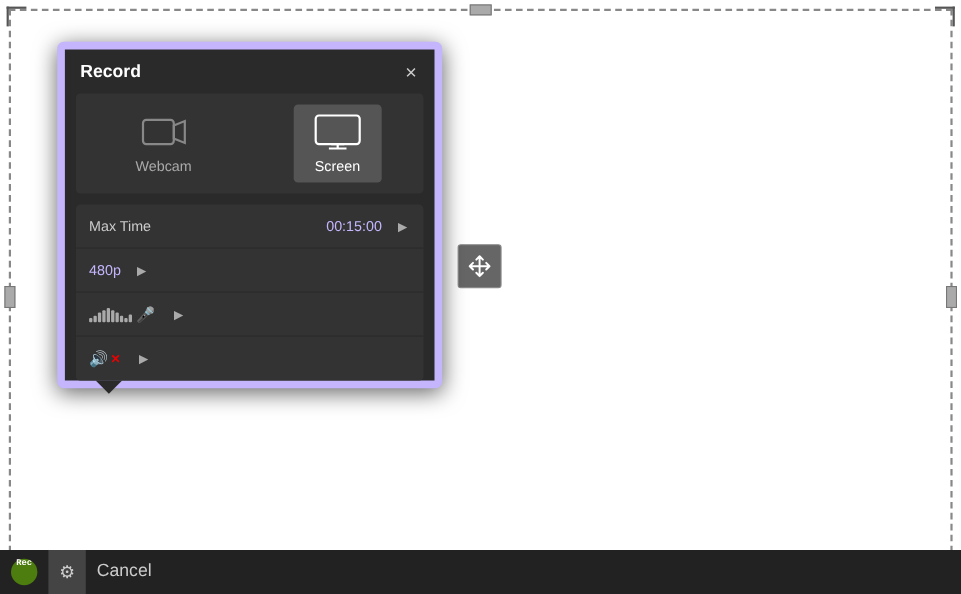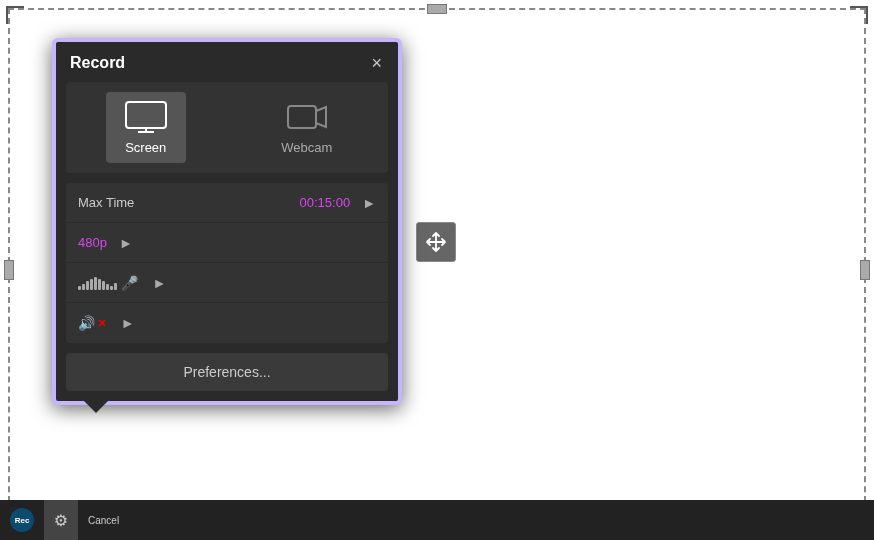--- a/index.html
+++ b/index.html
@@ -60,21 +60,21 @@
       cursor: move;
     }
 
     
     .dialog {
       position: absolute;
       top: 38px;
       left: 52px;
       width: 350px;
       background: #2a2a2a;
-      border: 4px solid #c4b5fd;
+      border: 7px solid #c4b5fd;
       border-radius: 6px;
       box-shadow: 0 4px 20px rgba(0,0,0,0.6);
     }
 
     .dialog-header {
       display: flex;
       align-items: center;
       justify-content: space-between;
       padding: 12px 14px 10px 14px;
     }
@@ -150,21 +150,21 @@
       font-size: 13px;
     }
     .setting-row:last-child { border-bottom: none; }
 
     .setting-label {
       flex: 1;
       color: #ccc;
     }
 
     .setting-value {
-      color: #d946ef;
+      color: #c4b5fd;
       font-size: 13px;
       margin-right: 6px;
     }
 
     .setting-indicator {
       display: flex;
       align-items: center;
       margin-right: 4px;
     }
 
@@ -255,47 +255,47 @@
       gap: 6px;
       background: none;
       border: none;
       cursor: pointer;
       padding: 0 10px;
       height: 40px;
     }
 
     .rec-dot {
       width: 24px; height: 24px;
-      background: #0c4a6e;
+      background: #4d7c0f;
       border-radius: 50%;
       display: flex;
-      align-items: center;
       justify-content: center;
       color: #fff;
       font-size: 10px;
       font-weight: bold;
+      font-family: Liberation Mono, monospace;
     }
 
     .gear-btn {
       display: flex;
       align-items: center;
       justify-content: center;
       width: 34px; height: 40px;
       background: #444;
       border: none;
       cursor: pointer;
       color: #ccc;
       font-size: 16px;
     }
 
     .cancel-btn {
       background: none;
       border: none;
       color: #ccc;
-      font-size: 10px;
+      font-size: 16px;
       cursor: pointer;
       padding: 0 10px;
       height: 40px;
     }
 
     
     .icon-screen {
       stroke: #fff;
       fill: none;
       stroke-width: 2;
@@ -331,41 +331,41 @@
 </div>
 
 <div class="dialog">
 
   <div class="dialog-header">
     <span class="dialog-title">Record</span>
     <button class="close-btn">×</button>
   </div>
 
   <div class="mode-section">
+
+    <button class="mode-btn">
+      <div class="mode-icon">
+        <svg width="44" height="34" viewBox="0 0 44 34">
+          <rect x="3" y="6" width="28" height="22" rx="3" class="icon-webcam"></rect>
+          <polygon points="31,11 41,7 41,27 31,23" class="icon-webcam"></polygon>
+        </svg>
+      </div>
+      <span>Webcam</span>
+    </button>
 
     <button class="mode-btn active">
       <div class="mode-icon">
         <svg width="44" height="34" viewBox="0 0 44 34">
           <rect x="2" y="2" width="40" height="26" rx="3" class="icon-screen"></rect>
           <line x1="16" y1="28" x2="28" y2="28" class="icon-screen"></line>
           <line x1="22" y1="28" x2="22" y2="32" class="icon-screen"></line>
           <line x1="14" y1="32" x2="30" y2="32" class="icon-screen"></line>
         </svg>
       </div>
       <span>Screen</span>
-    </button>
-
-    <button class="mode-btn">
-      <div class="mode-icon">
-        <svg width="44" height="34" viewBox="0 0 44 34">
-          <rect x="3" y="6" width="28" height="22" rx="3" class="icon-webcam"></rect>
-          <polygon points="31,11 41,7 41,27 31,23" class="icon-webcam"></polygon>
-        </svg>
-      </div>
-      <span>Webcam</span>
     </button>
 
 
   </div>
 
   <div class="settings-section">
 
     <div class="setting-row">
       <span class="setting-label">Max Time</span>
       <span class="setting-value">00:15:00</span>
@@ -399,23 +399,20 @@
     <div class="setting-row">
       <div class="setting-indicator">
         <span class="speaker-icon">🔊</span>
         <span class="mute-x">✕</span>
       </div>
       <button class="chevron-btn">►</button>
     </div>
 
   </div>
 
-  <div class="prefs-section">
-    <button class="prefs-btn">Preferences...</button>
-  </div>
 
   <div class="dialog-tail"></div>
 </div>
 
 <div class="bottom-bar">
   <button class="rec-btn">
     <div class="rec-dot">
       <span style="font-size:8px;font-weight:bold;">Rec</span>
     </div>
   </button>

